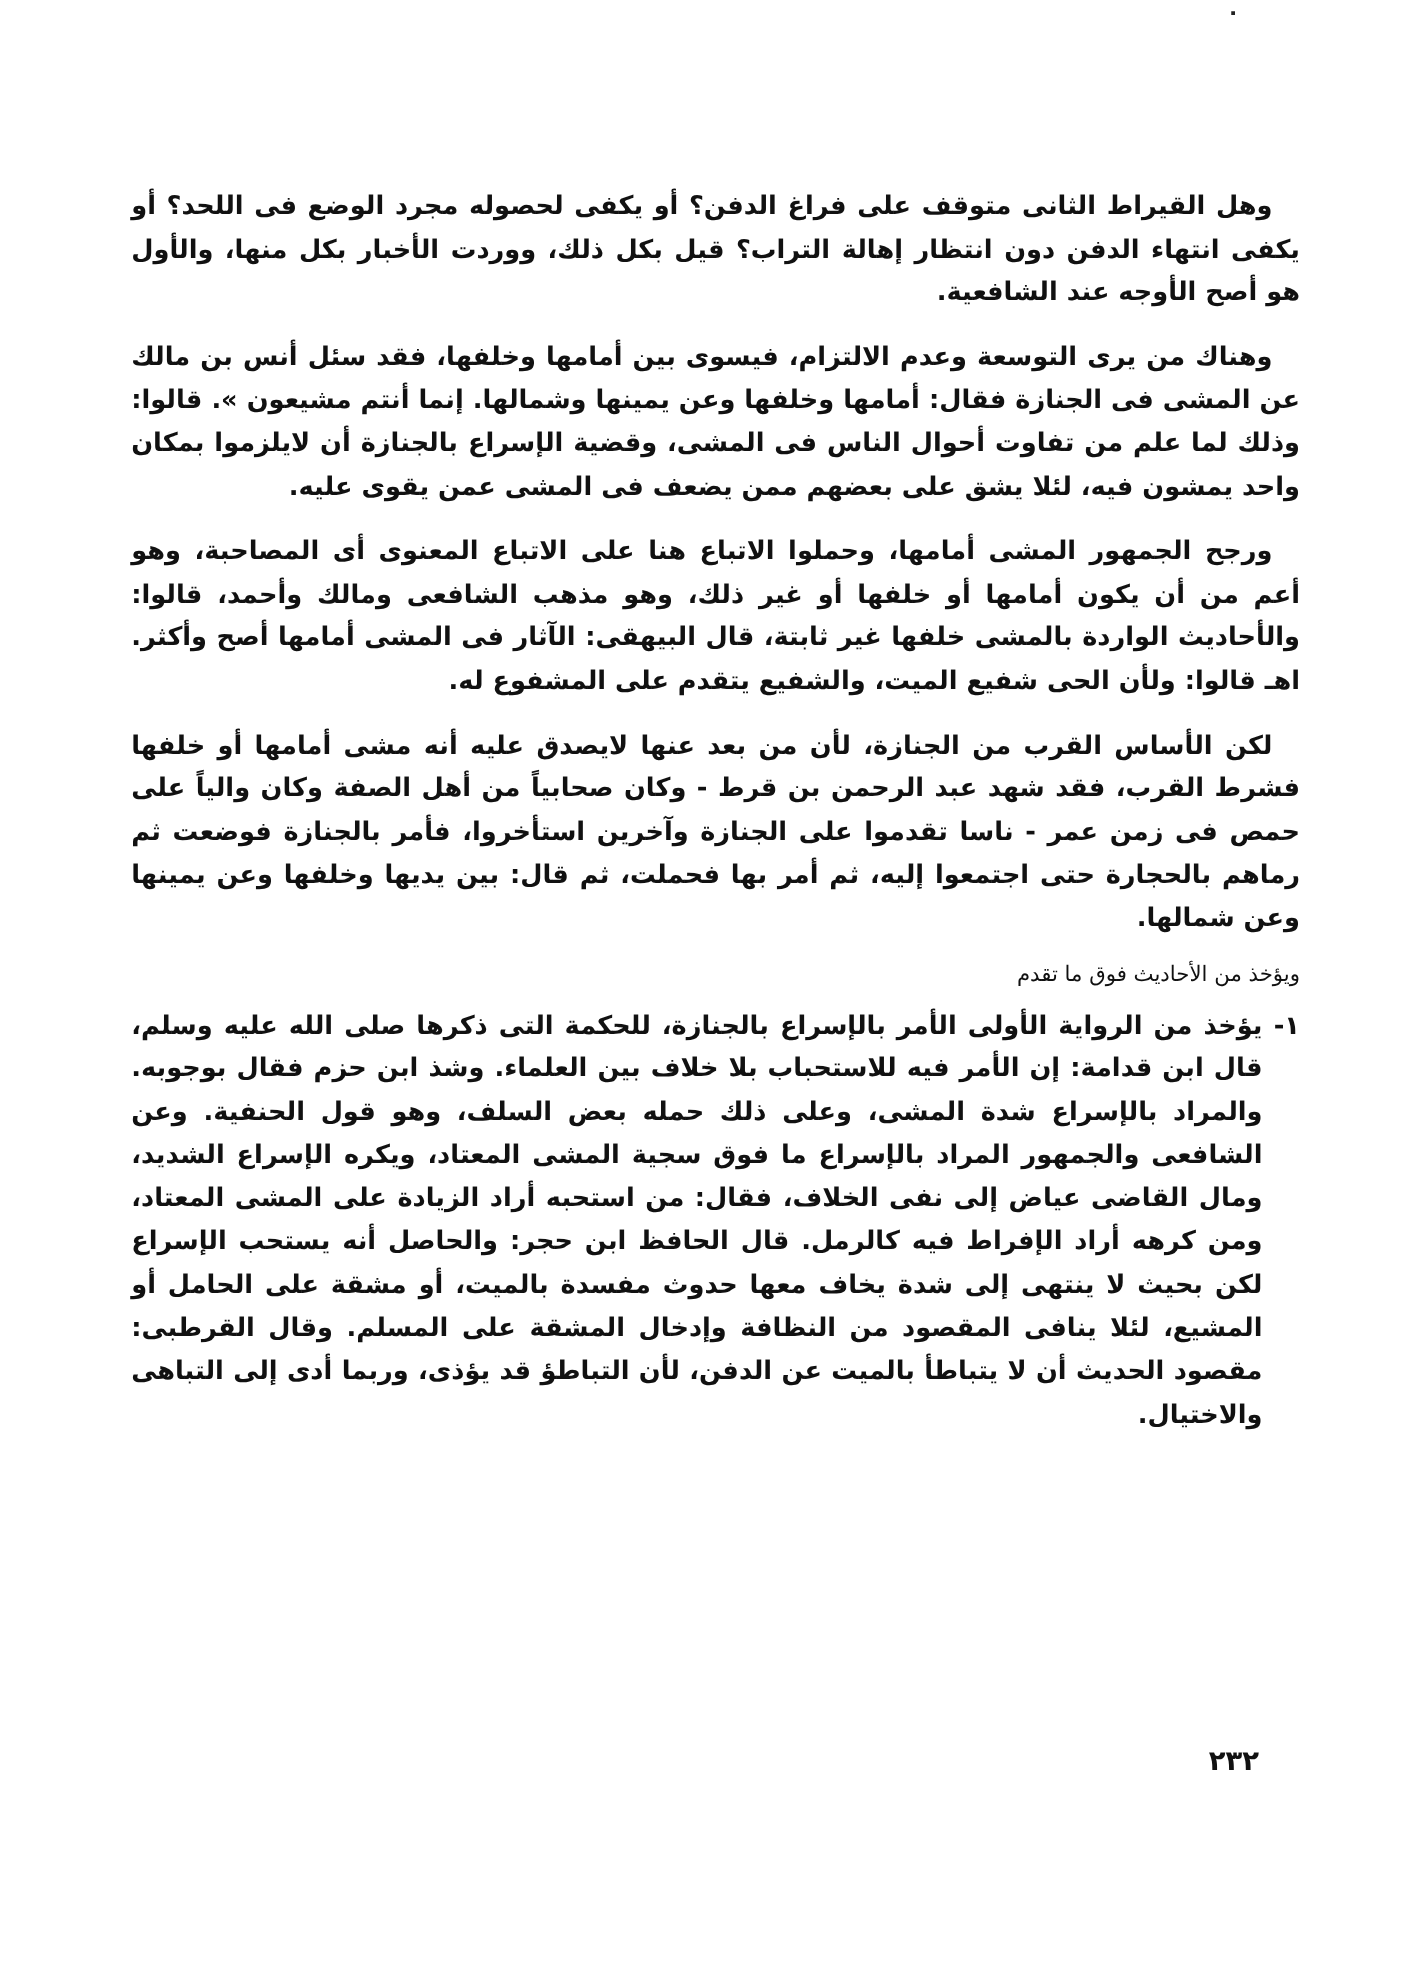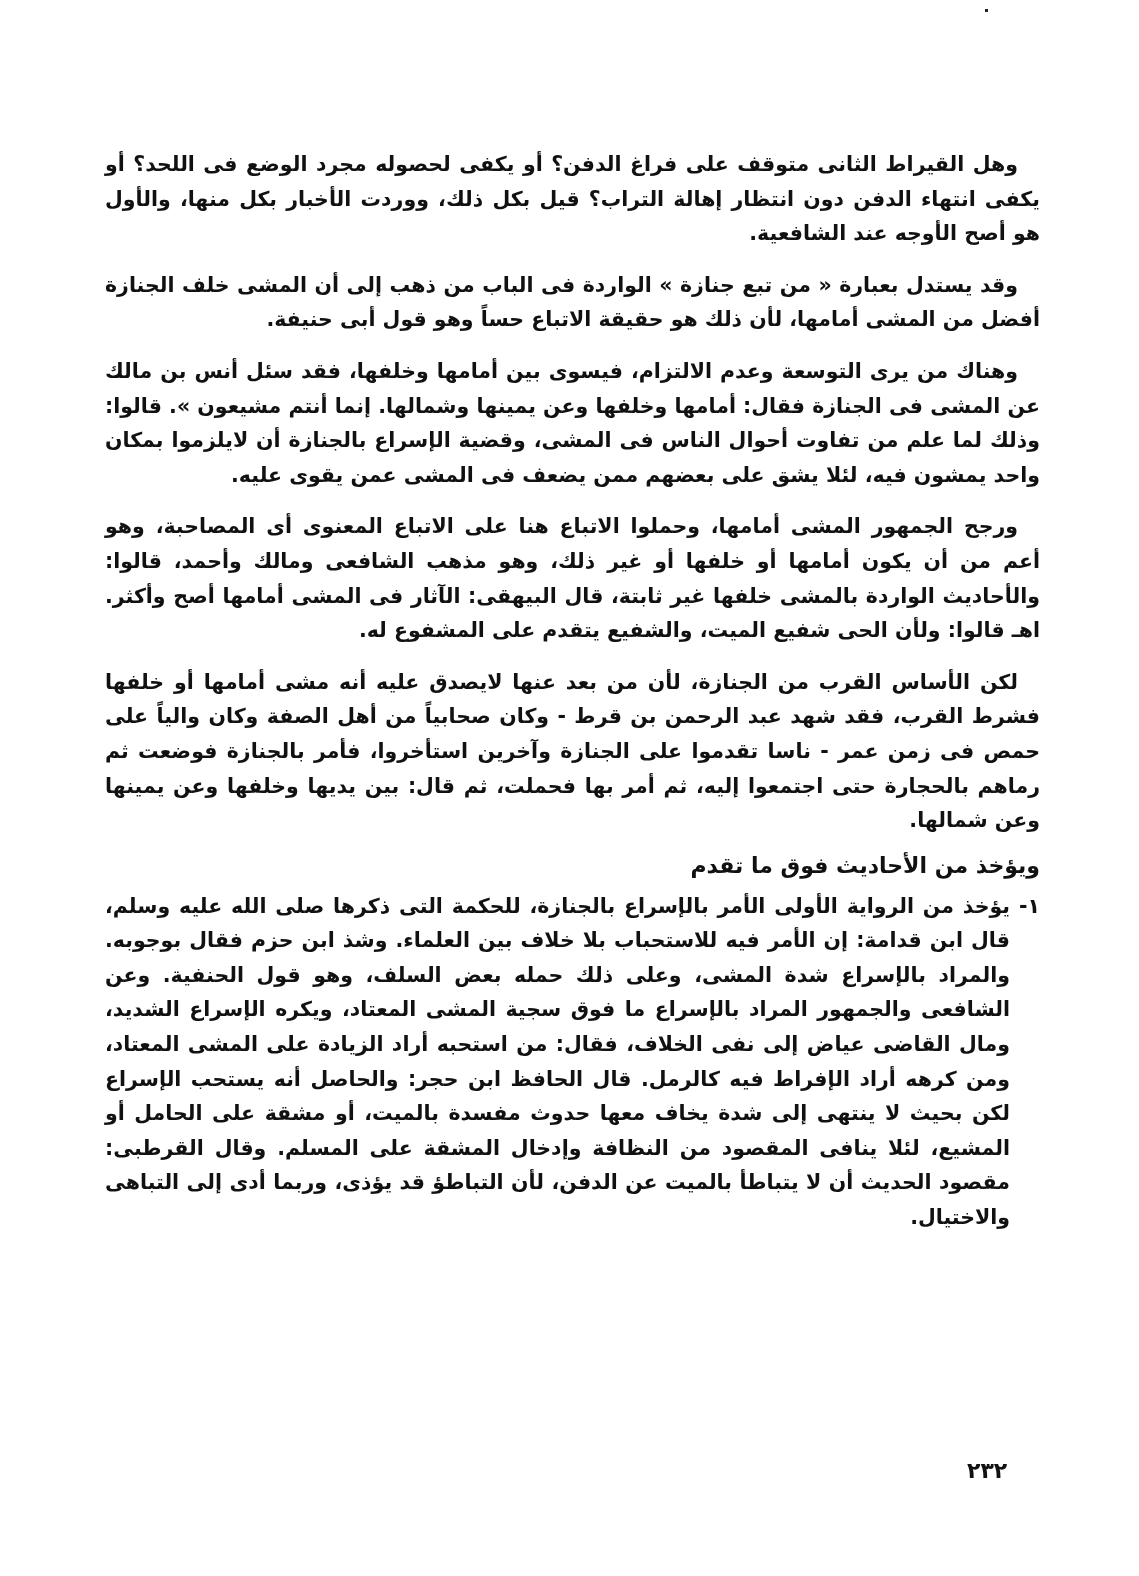--- a/index.html
+++ b/index.html
@@ -30,44 +30,44 @@
       line-height: 34.6px;
       margin: 0 0 17px 0;
       text-indent: 22px;
       font-weight: bold;
       letter-spacing: -0.2px;
     }
     .para.first {
       text-indent: 22px;
     }
     .heading {
-      font-size: 22px;
+      font-size: 17px;
       line-height: 30px;
-      font-weight: bold;
+      font-weight: normal;
       margin: -4px 0 8px 0;
       text-indent: 0;
     }
     .list-item {
       font-size: 20.5px;
       line-height: 34.6px;
       font-weight: bold;
       margin: 0;
       padding-right: 30px;
       position: relative;
       letter-spacing: -0.2px;
     }
     .list-num {
       position: absolute;
       right: 0;
       top: 0;
     }
     .page-number {
       position: absolute;
       left: 967px;
-      top: 1458px;
+      top: 1397px;
       font-size: 22px;
       font-weight: bold;
       direction: rtl;
       letter-spacing: 1px;
     }
     .speck {
       position: absolute;
       left: 985px;
       top: 9px;
       width: 3px;
@@ -75,21 +75,20 @@
       background: #222;
     }
   </style>
 </head>
 <body>
 
 <div class="speck"></div>
 
 <div class="page">
   <p class="para first">وهل القيراط الثانى متوقف على فراغ الدفن؟ أو يكفى لحصوله مجرد الوضع فى اللحد؟ أو يكفى انتهاء الدفن دون انتظار إهالة التراب؟ قيل بكل ذلك، ووردت الأخبار بكل منها، والأول هو أصح الأوجه عند الشافعية.</p>
-  <p class="para">وقد يستدل بعبارة « من تبع جنازة » الواردة فى الباب من ذهب إلى أن المشى خلف الجنازة أفضل من المشى أمامها، لأن ذلك هو حقيقة الاتباع حساً وهو قول أبى حنيفة.</p>
   <p class="para">وهناك من يرى التوسعة وعدم الالتزام، فيسوى بين أمامها وخلفها، فقد سئل أنس بن مالك عن المشى فى الجنازة فقال: أمامها وخلفها وعن يمينها وشمالها. إنما أنتم مشيعون ». قالوا: وذلك لما علم من تفاوت أحوال الناس فى المشى، وقضية الإسراع بالجنازة أن لايلزموا بمكان واحد يمشون فيه، لئلا يشق على بعضهم ممن يضعف فى المشى عمن يقوى عليه.</p>
   <p class="para">ورجح الجمهور المشى أمامها، وحملوا الاتباع هنا على الاتباع المعنوى أى المصاحبة، وهو أعم من أن يكون أمامها أو خلفها أو غير ذلك، وهو مذهب الشافعى ومالك وأحمد، قالوا: والأحاديث الواردة بالمشى خلفها غير ثابتة، قال البيهقى: الآثار فى المشى أمامها أصح وأكثر. اهـ قالوا: ولأن الحى شفيع الميت، والشفيع يتقدم على المشفوع له.</p>
   <p class="para">لكن الأساس القرب من الجنازة، لأن من بعد عنها لايصدق عليه أنه مشى أمامها أو خلفها فشرط القرب، فقد شهد عبد الرحمن بن قرط - وكان صحابياً من أهل الصفة وكان والياً على حمص فى زمن عمر - ناسا تقدموا على الجنازة وآخرين استأخروا، فأمر بالجنازة فوضعت ثم رماهم بالحجارة حتى اجتمعوا إليه، ثم أمر بها فحملت، ثم قال: بين يديها وخلفها وعن يمينها وعن شمالها.</p>
 
   <h3 class="heading">ويؤخذ من الأحاديث فوق ما تقدم</h3>
 
   <div class="list-item">
     <span class="list-num">١-</span>
     <span>يؤخذ من الرواية الأولى الأمر بالإسراع بالجنازة، للحكمة التى ذكرها صلى الله عليه وسلم، قال ابن قدامة: إن الأمر فيه للاستحباب بلا خلاف بين العلماء. وشذ ابن حزم فقال بوجوبه. والمراد بالإسراع شدة المشى، وعلى ذلك حمله بعض السلف، وهو قول الحنفية. وعن الشافعى والجمهور المراد بالإسراع ما فوق سجية المشى المعتاد، ويكره الإسراع الشديد، ومال القاضى عياض إلى نفى الخلاف، فقال: من استحبه أراد الزيادة على المشى المعتاد، ومن كرهه أراد الإفراط فيه كالرمل. قال الحافظ ابن حجر: والحاصل أنه يستحب الإسراع لكن بحيث لا ينتهى إلى شدة يخاف معها حدوث مفسدة بالميت، أو مشقة على الحامل أو المشيع، لئلا ينافى المقصود من النظافة وإدخال المشقة على المسلم. وقال القرطبى: مقصود الحديث أن لا يتباطأ بالميت عن الدفن، لأن التباطؤ قد يؤذى، وربما أدى إلى التباهى والاختيال.</span>
   </div>

